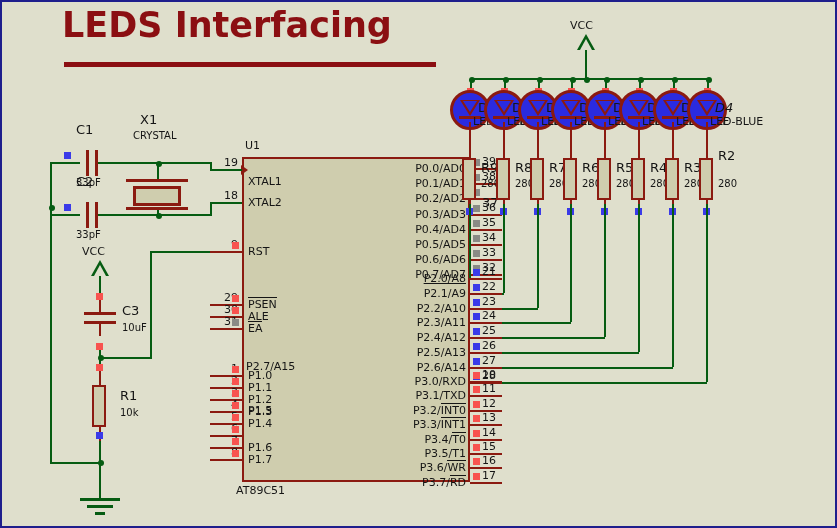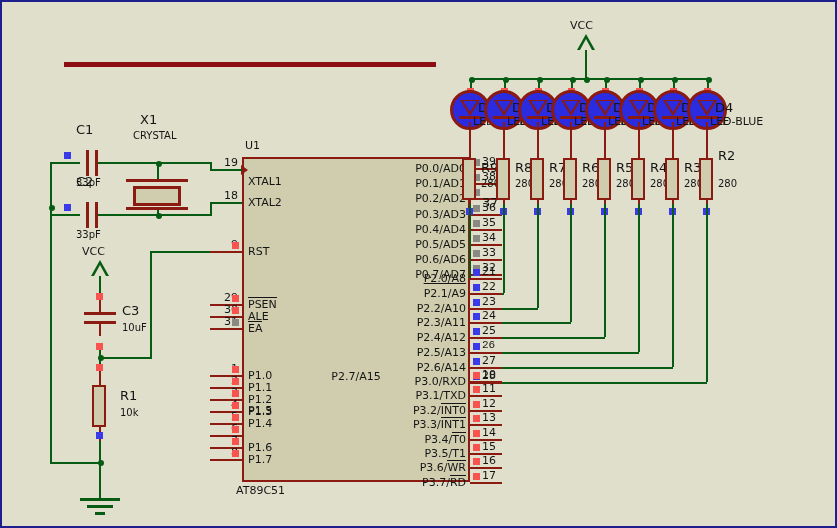--- a/index.html
+++ b/index.html
@@ -75,20 +75,21 @@
   .vcc-tri-in{width:0;height:0;border-left:6px solid transparent;
            border-right:6px solid transparent;border-bottom:11px solid #dfdfcc;}
   
   .gnd-b{background:#065c12;}
 </style>
 </head>
 <body>
 
 <div id="root">
 
+  <div class="abs lbl" id="title">LEDS Interfacing</div>
   <div class="abs" id="title-underline"></div>
 
   <div class="abs" id="ic-body"></div>
   <div class="abs lbl" id="ic-ref">U1</div>
   <div class="abs lbl" id="ic-val">AT89C51</div>
 
   <div id="ic-left-pins">
       <div class="pin-h abs" style="left: 208px; top: 167px; width: 32px;"></div>
       <div class="lbl abs" style="left: 208px; top: 155px; font-size: 11px; width: 28px; text-align: right;">19</div>
       <div class="port-label abs" style="left: 246px; top: 173px;">XTAL1</div>
@@ -193,30 +194,30 @@
       <div class="pin-h abs" style="left: 468px; top: 320.4px; width: 32px;"></div>
       <div class="sq-blue abs" style="left: 471px; top: 311.4px;"></div>
       <div class="lbl abs" style="left: 480px; top: 308.4px; font-size: 11px;">24</div>
       <div class="port-label abs" style="left: 244px; top: 314.4px; width: 220px; text-align: right;">P2.3/A11</div>
       <div class="pin-h abs" style="left: 468px; top: 335.2px; width: 32px;"></div>
       <div class="sq-blue abs" style="left: 471px; top: 326.2px;"></div>
       <div class="lbl abs" style="left: 480px; top: 323.2px; font-size: 11px;">25</div>
       <div class="port-label abs" style="left: 244px; top: 329.2px; width: 220px; text-align: right;">P2.4/A12</div>
       <div class="pin-h abs" style="left: 468px; top: 350px; width: 32px;"></div>
       <div class="sq-blue abs" style="left: 471px; top: 341px;"></div>
-      <div class="lbl abs" style="left: 480px; top: 338px; font-size: 11px; font-family: Liberation Mono, monospace;">26</div>
+      <div class="lbl abs" style="left: 480px; top: 338px; font-size: 11px;">26</div>
       <div class="port-label abs" style="left: 244px; top: 344px; width: 220px; text-align: right;">P2.5/A13</div>
       <div class="pin-h abs" style="left: 468px; top: 364.8px; width: 32px;"></div>
       <div class="sq-blue abs" style="left: 471px; top: 355.8px;"></div>
       <div class="lbl abs" style="left: 480px; top: 352.8px; font-size: 11px;">27</div>
       <div class="port-label abs" style="left: 244px; top: 358.8px; width: 220px; text-align: right;">P2.6/A14</div>
       <div class="pin-h abs" style="left: 468px; top: 379.6px; width: 32px;"></div>
       <div class="sq-blue abs" style="left: 471px; top: 370.6px;"></div>
       <div class="lbl abs" style="left: 480px; top: 367.6px; font-size: 11px;">28</div>
-      <div class="port-label abs" style="left: 244px; top: 368px; width: 220px; text-align: center;">P2.7/A15</div>
+      <div class="port-label abs" style="left: 244px; top: 358px; width: 220px; text-align: left;">P2.7/A15</div>
       <div class="pin-h abs" style="left: 468px; top: 379px; width: 32px;"></div>
       <div class="sq-red abs" style="left: 471px; top: 370px;"></div>
       <div class="lbl abs" style="left: 480px; top: 367px; font-size: 11px;">10</div>
       <div class="port-label abs" style="left: 244px; top: 373px; width: 220px; text-align: right;">P3.0/RXD</div>
       <div class="pin-h abs" style="left: 468px; top: 393.4px; width: 32px;"></div>
       <div class="sq-red abs" style="left: 471px; top: 384.4px;"></div>
       <div class="lbl abs" style="left: 480px; top: 381.4px; font-size: 11px;">11</div>
       <div class="port-label abs" style="left: 244px; top: 387.4px; width: 220px; text-align: right;">P3.1/TXD</div>
       <div class="pin-h abs" style="left: 468px; top: 407.8px; width: 32px;"></div>
       <div class="sq-red abs" style="left: 471px; top: 398.8px;"></div>
@@ -408,21 +409,21 @@
       <div class="lbl abs" style="left: 682px; top: 160px; font-size: 13px;">R3</div>
       <div class="lbl abs" style="left: 682px; top: 176px; font-size: 10px;">280</div>
       <div class="pin-v abs" style="left: 670px; top: 198px; height: 14px;"></div>
       <div class="sq-blue abs" style="left: 667px; top: 206px;"></div>
       <div class="wire-v abs" style="left: 705px; top: 76px; height: 12px;"></div>
       <div class="sq-red abs" style="left: 702px; top: 86px;"></div>
       <div class="led-circle abs" style="left: 685px; top: 88px;"></div>
       <div class="led-tri abs" style="left: 695px; top: 98px;"></div>
       <div class="led-tri-inner abs" style="left: 698px; top: 99px;"></div>
       <div class="led-bar abs" style="left: 694px; top: 114px;"></div>
-      <div class="lbl abs" style="left: 713px; top: 100px; font-size: 13px;">D4</div>
+      <div class="lbl abs" style="left: 713px; top: 100px; font-size: 13px; font-style: italic;">D4</div>
       <div class="lbl abs" style="left: 708px; top: 114px; font-size: 11px;">LED-BLUE</div>
       <div class="pin-v abs" style="left: 704px; top: 120px; height: 36px;"></div>
       <div class="res-box abs" style="left: 697px; top: 156px;"></div>
       <div class="lbl abs" style="left: 716px; top: 148px; font-size: 13px;">R2</div>
       <div class="lbl abs" style="left: 716px; top: 176px; font-size: 10px;">280</div>
       <div class="pin-v abs" style="left: 704px; top: 198px; height: 14px;"></div>
       <div class="sq-blue abs" style="left: 701px; top: 206px;"></div>
     </div>
 
   <div id="top-rail">

